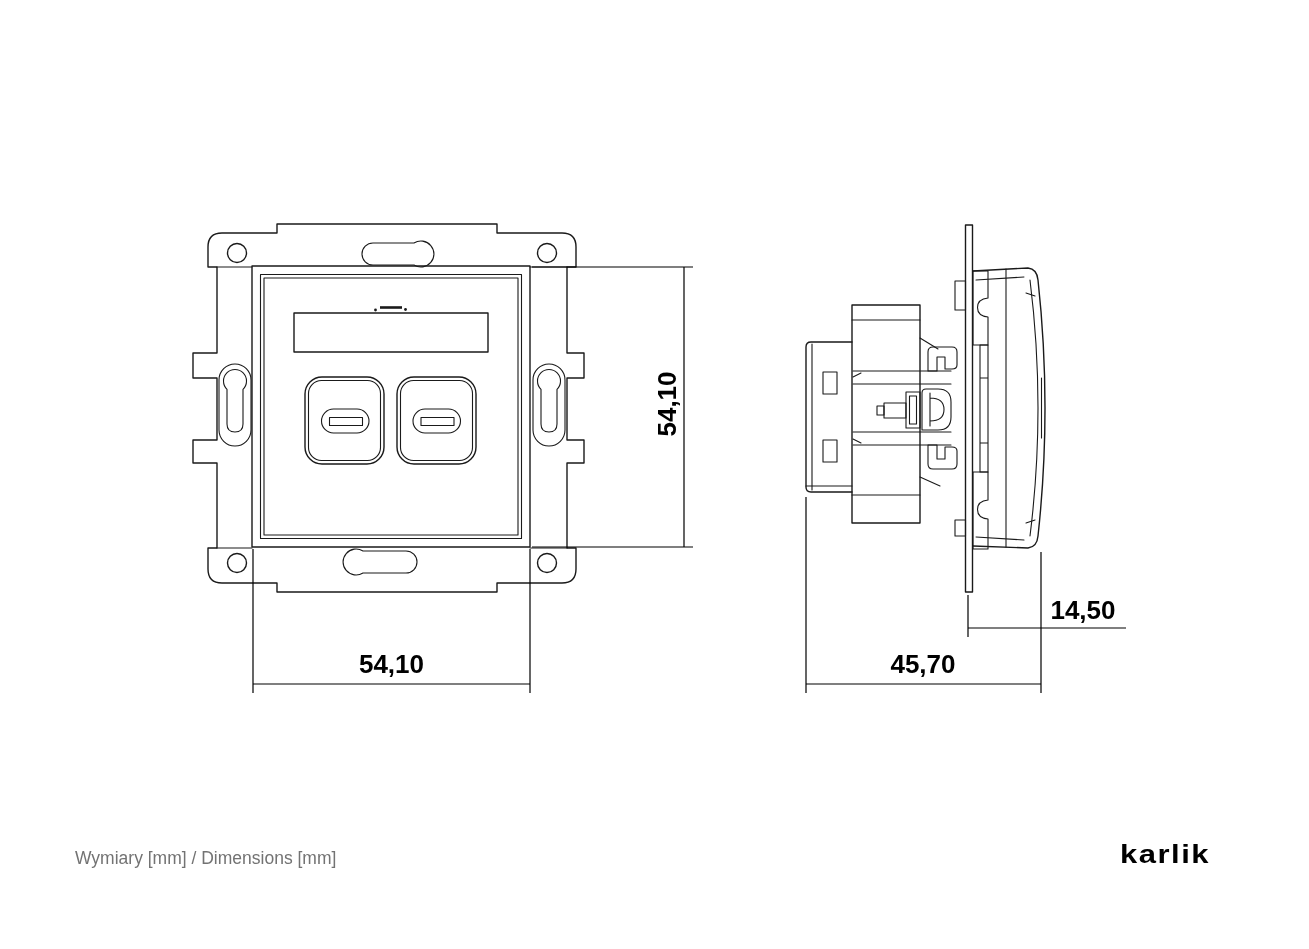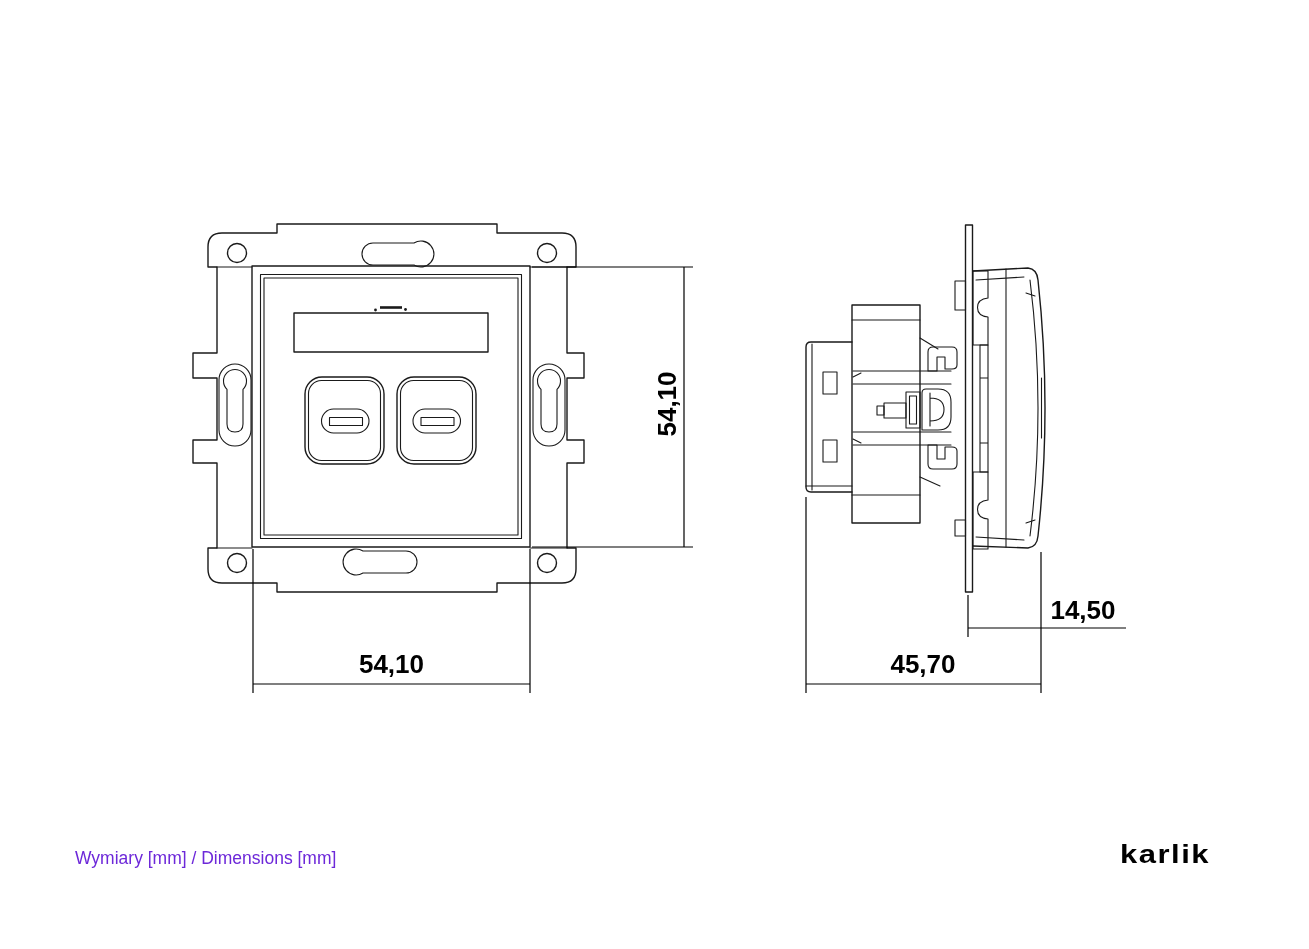--- a/index.html
+++ b/index.html
@@ -14,21 +14,21 @@
   .ln{fill:none;stroke:#1a1a1a;stroke-width:1.4;stroke-linejoin:round;stroke-linecap:round;}
   .fine{fill:none;stroke:#1a1a1a;stroke-width:1.1;stroke-linejoin:round;stroke-linecap:round;}
   .dim{fill:none;stroke:#000000;stroke-width:1.2;stroke-linecap:butt;}
   .dot{fill:#1a1a1a;stroke:none;}
   text.dimtxt{
     font-family:"Liberation Sans", sans-serif;
     font-weight:bold;font-size:26px;fill:#000000;
   }
   .caption{
     position:absolute;left:75px;top:848px;
-    font-size:17.5px;color:#6d28d9;white-space:nowrap;
+    font-size:17.5px;color:#737373;white-space:nowrap;
   }
   .logo{
     position:absolute;left:1120px;top:840px;
     font-size:31px;font-weight:bold;color:#000000;
     letter-spacing:1.5px;
     transform:scaleY(0.82);transform-origin:left top;
     white-space:nowrap;
   }
 </style>
 </head>

